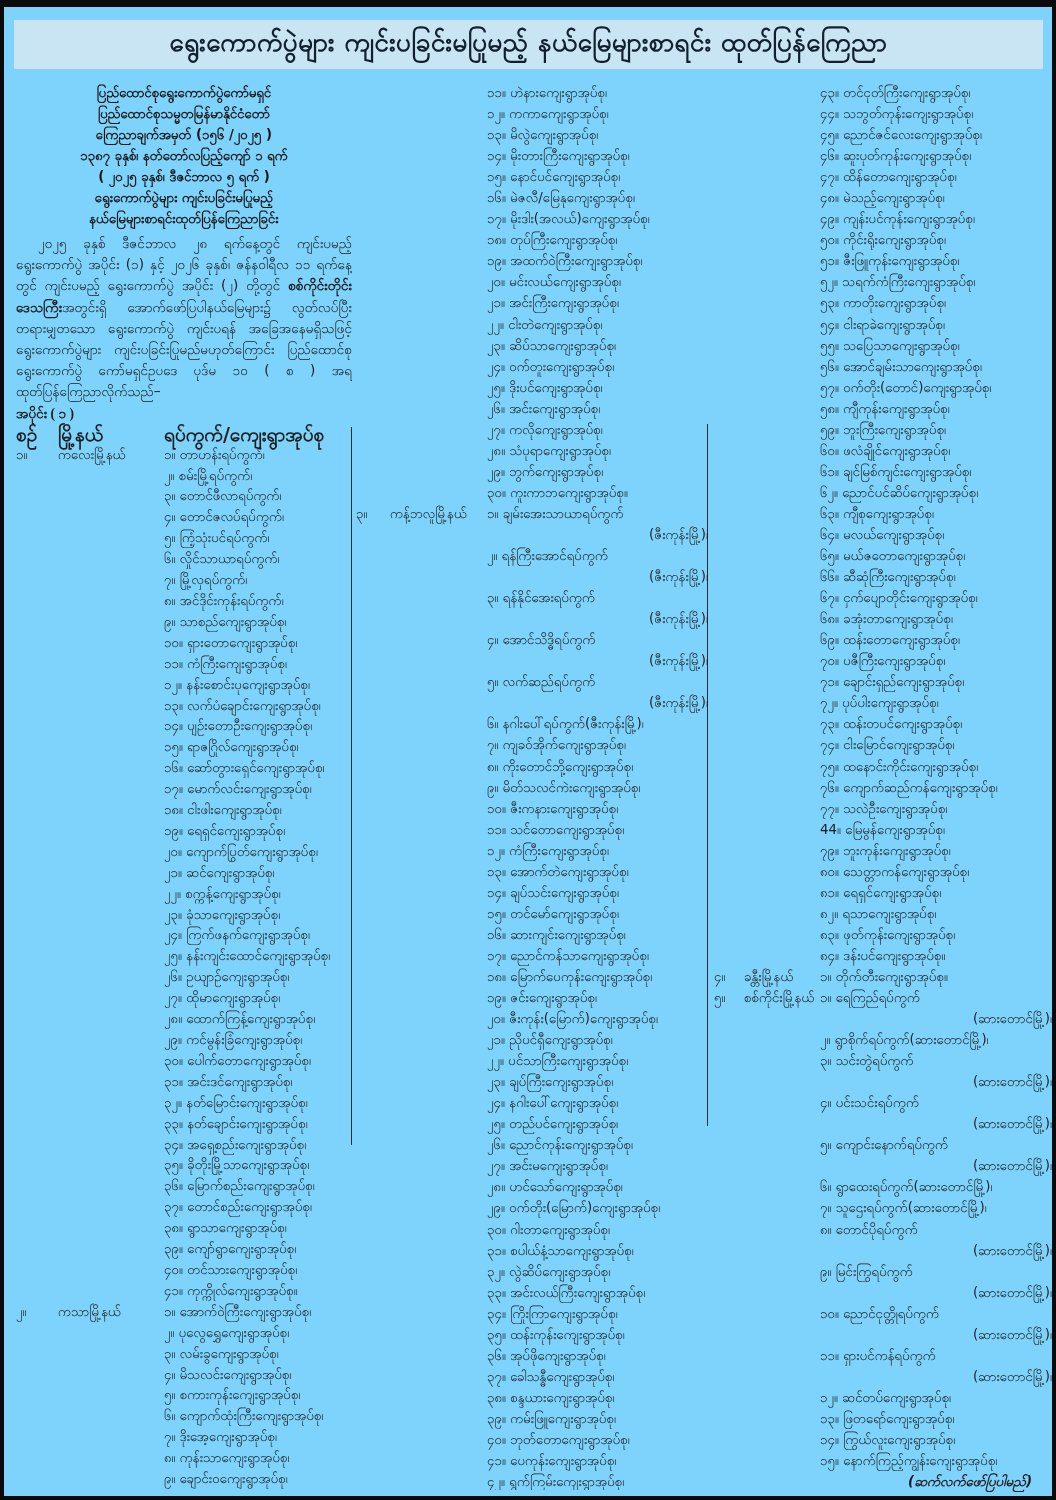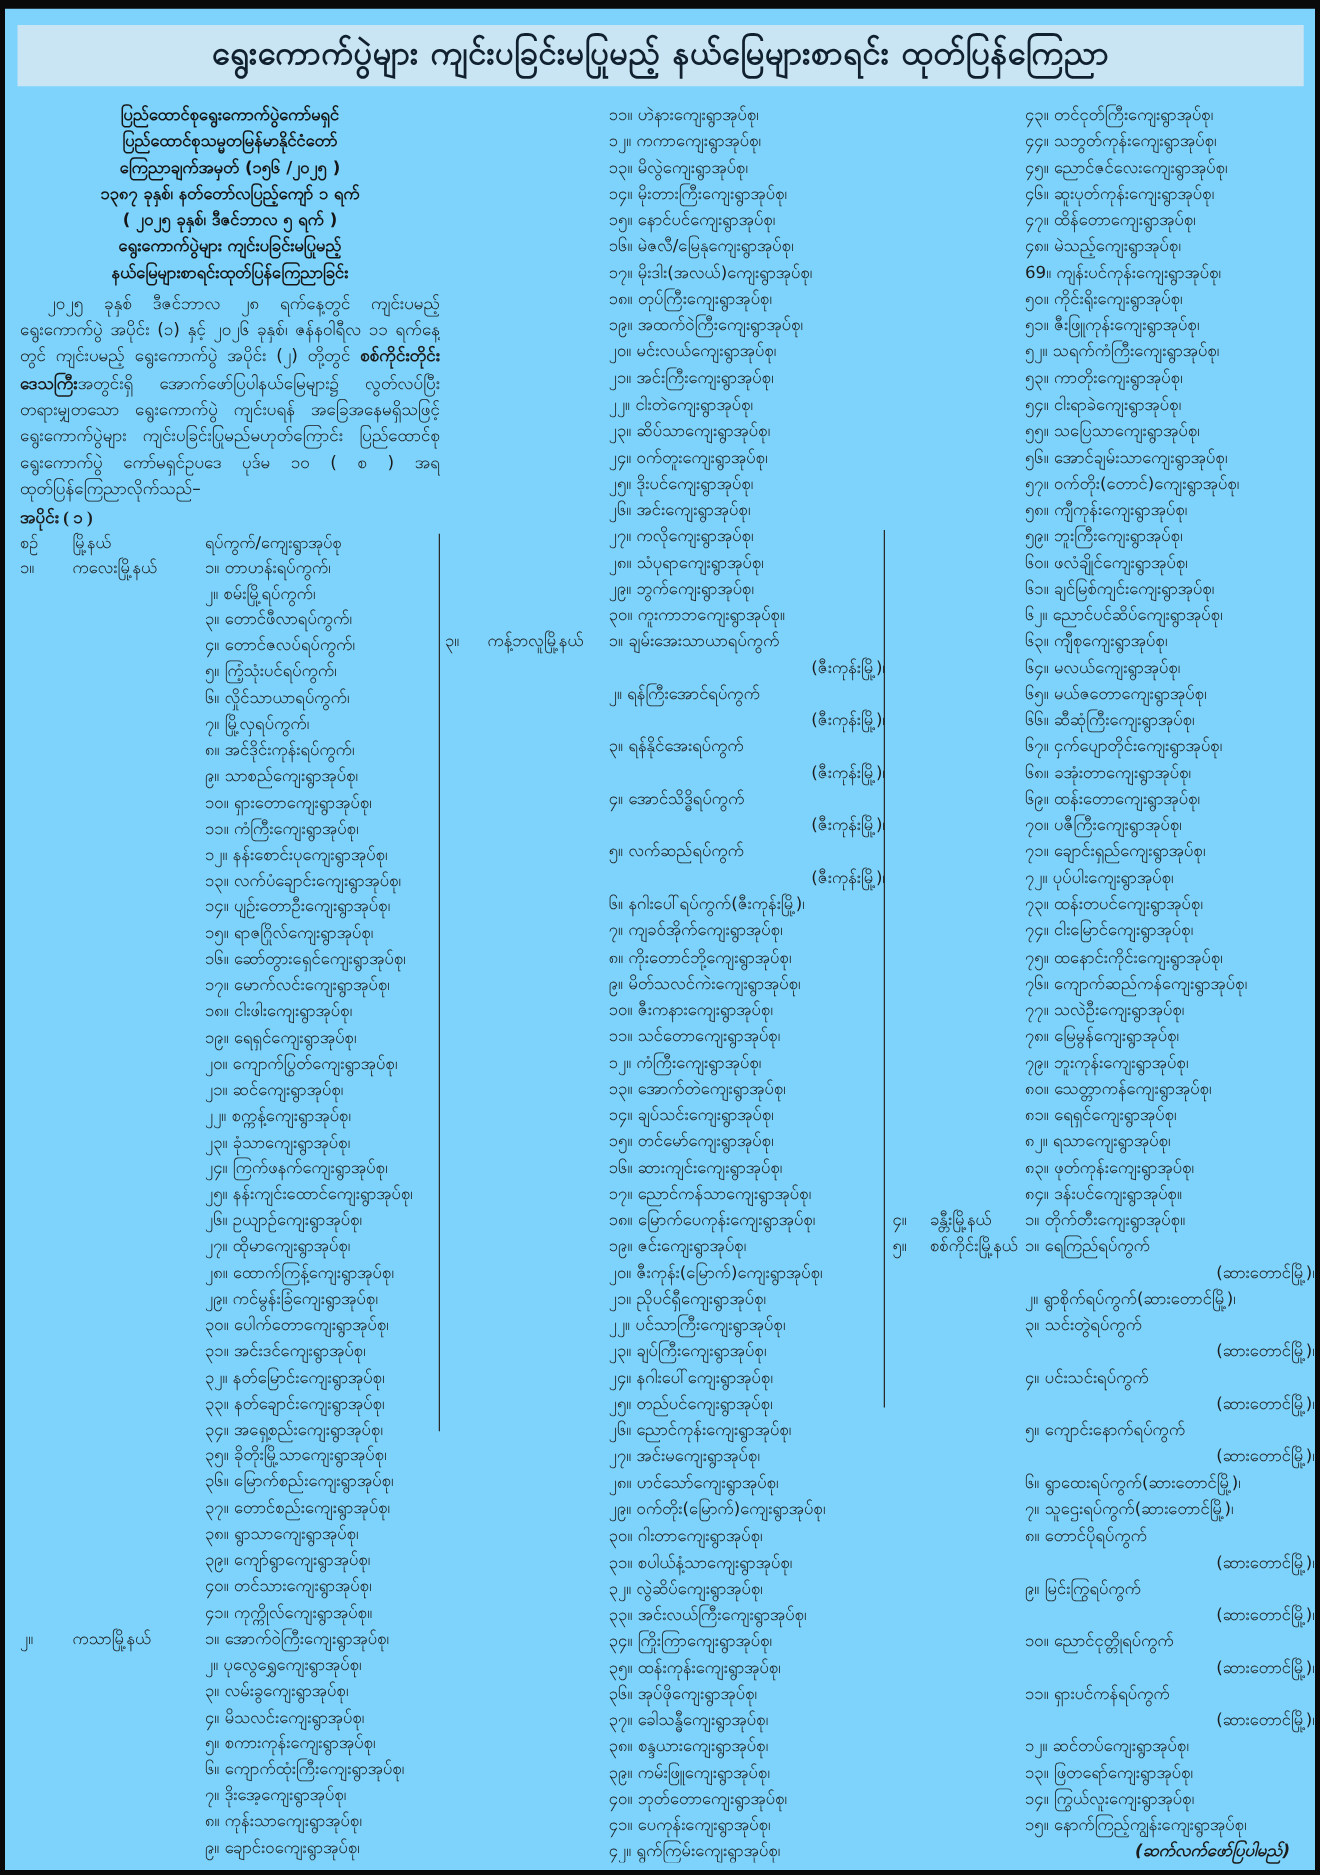--- a/index.html
+++ b/index.html
@@ -13,21 +13,21 @@
     background:#c9e4f3;display:flex;align-items:center;justify-content:center;
     font-size:26px;font-weight:bold;color:#10202e;letter-spacing:.5px;white-space:nowrap;overflow:hidden;
   }
   .col{position:absolute;top:75px;overflow:hidden;}
   #col1{left:12px;width:336px;height:1408px;}
   #col2{left:352px;width:352px;height:1408px;}
   #col3{left:710px;width:338px;height:1410px;}
   #hdr-block{width:100%;text-align:center;font-weight:bold;font-size:13.2px;line-height:21px;color:#151515;}
   #intro{margin-top:4px;font-size:13.6px;line-height:21.2px;text-align:justify;text-indent:22px;color:#1a1a1a;}
   #part-label{font-size:13.6px;line-height:21px;font-weight:bold;font-family:Liberation Serif, serif;}
-  .thead{display:grid;grid-template-columns:42px 106px 1fr;font-weight:normal;font-size:13px;line-height:21px;}
+  .thead{display:grid;grid-template-columns:42px 106px 1fr;font-weight:bold;font-size:19px;line-height:21px;}
   .group{display:grid;font-size:13.3px;line-height:20.9px;}
   #col1 .group{grid-template-columns:42px 106px 1fr;}
   #col2 .group{grid-template-columns:34px 97px 1fr;line-height:21.05px;}
   #col3 .group{grid-template-columns:30px 76px 1fr;line-height:21.05px;}
   .g-sn{white-space:nowrap;overflow:hidden;}
   .g-name{white-space:nowrap;overflow:hidden;}
   .g-items{min-width:0;}
   .item{white-space:nowrap;overflow:hidden;}
   .inum{display:inline;}
   .cont{white-space:nowrap;overflow:hidden;padding-left:34px;text-align:right;}
@@ -221,21 +221,21 @@
         <div class="group">
           <span class="g-sn"></span>
           <span class="g-name"></span>
           <div class="g-items">
             <div class="item"><span class="inum">၄၃။</span><span> တင်ငုတ်ကြီးကျေးရွာအုပ်စု၊</span></div>
             <div class="item"><span class="inum">၄၄။</span><span> သဘွတ်ကုန်းကျေးရွာအုပ်စု၊</span></div>
             <div class="item"><span class="inum">၄၅။</span><span> ညောင်ဇင်လေးကျေးရွာအုပ်စု၊</span></div>
             <div class="item"><span class="inum">၄၆။</span><span> ဆူးပုတ်ကုန်းကျေးရွာအုပ်စု၊</span></div>
             <div class="item"><span class="inum">၄၇။</span><span> ထိန်တောကျေးရွာအုပ်စု၊</span></div>
             <div class="item"><span class="inum">၄၈။</span><span> မဲသည့်ကျေးရွာအုပ်စု၊</span></div>
-            <div class="item"><span class="inum">69။</span><span> ကျန်းပင်ကုန်းကျေးရွာအုပ်စု၊</span></div>
+            <div class="item"><span class="inum">၄၉။</span><span> ကျန်းပင်ကုန်းကျေးရွာအုပ်စု၊</span></div>
             <div class="item"><span class="inum">၅၀။</span><span> ကိုင်းရိုးကျေးရွာအုပ်စု၊</span></div>
             <div class="item"><span class="inum">၅၁။</span><span> ဇီးဖြူကုန်းကျေးရွာအုပ်စု၊</span></div>
             <div class="item"><span class="inum">၅၂။</span><span> သရက်ကံကြီးကျေးရွာအုပ်စု၊</span></div>
             <div class="item"><span class="inum">၅၃။</span><span> ကာတိုးကျေးရွာအုပ်စု၊</span></div>
             <div class="item"><span class="inum">၅၄။</span><span> ငါးရာခဲကျေးရွာအုပ်စု၊</span></div>
             <div class="item"><span class="inum">၅၅။</span><span> သပြေသာကျေးရွာအုပ်စု၊</span></div>
             <div class="item"><span class="inum">၅၆။</span><span> အောင်ချမ်းသာကျေးရွာအုပ်စု၊</span></div>
             <div class="item"><span class="inum">၅၇။</span><span> ဝက်တိုး(တောင်)ကျေးရွာအုပ်စု၊</span></div>
             <div class="item"><span class="inum">၅၈။</span><span> ကျီကုန်းကျေးရွာအုပ်စု၊</span></div>
             <div class="item"><span class="inum">၅၉။</span><span> ဘူးကြီးကျေးရွာအုပ်စု၊</span></div>
@@ -250,21 +250,21 @@
             <div class="item"><span class="inum">၆၈။</span><span> ခအုံးတာကျေးရွာအုပ်စု၊</span></div>
             <div class="item"><span class="inum">၆၉။</span><span> ထန်းတောကျေးရွာအုပ်စု၊</span></div>
             <div class="item"><span class="inum">၇၀။</span><span> ပဇီကြီးကျေးရွာအုပ်စု၊</span></div>
             <div class="item"><span class="inum">၇၁။</span><span> ချောင်းရှည်ကျေးရွာအုပ်စု၊</span></div>
             <div class="item"><span class="inum">၇၂။</span><span> ပုပ်ပါးကျေးရွာအုပ်စု၊</span></div>
             <div class="item"><span class="inum">၇၃။</span><span> ထန်းတပင်ကျေးရွာအုပ်စု၊</span></div>
             <div class="item"><span class="inum">၇၄။</span><span> ငါးမြောင်ကျေးရွာအုပ်စု၊</span></div>
             <div class="item"><span class="inum">၇၅။</span><span> ထနောင်းကိုင်းကျေးရွာအုပ်စု၊</span></div>
             <div class="item"><span class="inum">၇၆။</span><span> ကျောက်ဆည်ကန်ကျေးရွာအုပ်စု၊</span></div>
             <div class="item"><span class="inum">၇၇။</span><span> သလဲဦးကျေးရွာအုပ်စု၊</span></div>
-            <div class="item"><span class="inum">၇၈။</span><span> မြေမွန်ကျေးရွာအုပ်စု၊</span></div>
+            <div class="item"><span class="inum">44။</span><span> မြေမွန်ကျေးရွာအုပ်စု၊</span></div>
             <div class="item"><span class="inum">၇၉။</span><span> ဘူးကုန်းကျေးရွာအုပ်စု၊</span></div>
             <div class="item"><span class="inum">၈၀။</span><span> သေတ္တာကန်ကျေးရွာအုပ်စု၊</span></div>
             <div class="item"><span class="inum">၈၁။</span><span> ရေရှင်ကျေးရွာအုပ်စု၊</span></div>
             <div class="item"><span class="inum">၈၂။</span><span> ရသာကျေးရွာအုပ်စု၊</span></div>
             <div class="item"><span class="inum">၈၃။</span><span> ဖုတ်ကုန်းကျေးရွာအုပ်စု၊</span></div>
             <div class="item"><span class="inum">၈၄။</span><span> ဒန်းပင်ကျေးရွာအုပ်စု။</span></div>
           </div>
         </div>
         <div class="group">
           <span class="g-sn">၄။</span>

